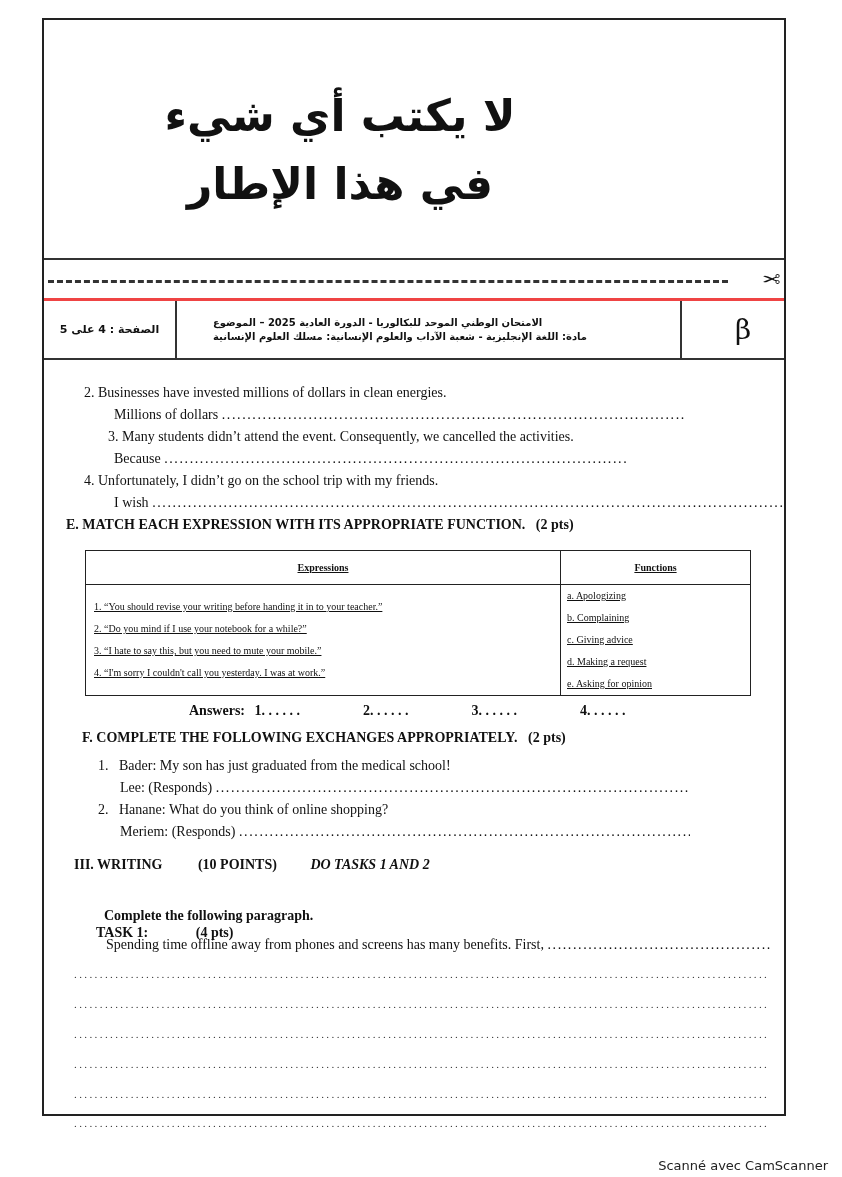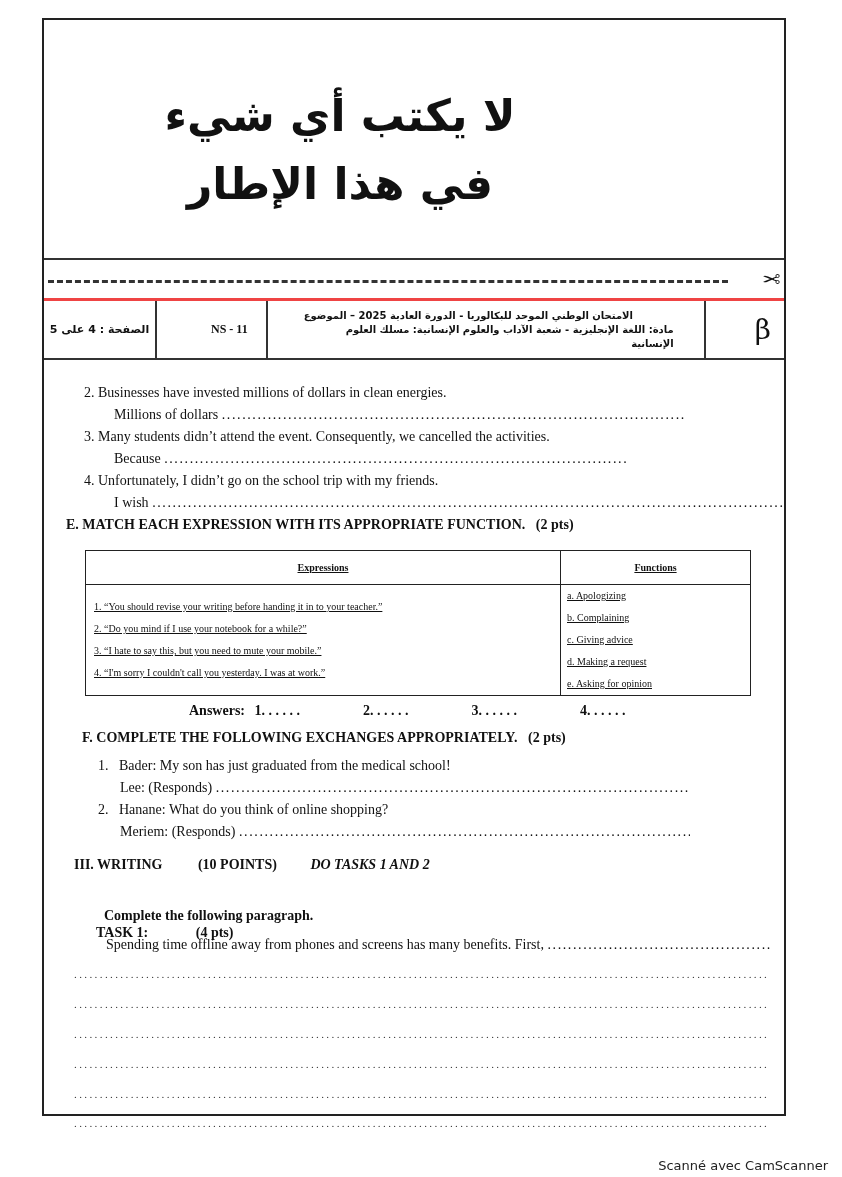--- a/index.html
+++ b/index.html
@@ -56,40 +56,39 @@
     <div class="ar l2">في هذا الإطار</div>
   </div>
 
   <div class="cutline">
     <div class="dash"></div>
     <span class="scissors">✂</span>
   </div>
 
   <div class="header-band">
     <div class="hcell h-page">الصفحة : 4 على 5</div>
-    <div class="hcell h-code">NS - 11</div>
     <div class="hcell h-title">
       <div>الامتحان الوطني الموحد للبكالوريا - الدورة العادية 2025 – الموضوع</div>
       <div>مادة: اللغة الإنجليزية - شعبة الآداب والعلوم الإنسانية: مسلك العلوم الإنسانية</div>
     </div>
     <div class="hcell h-beta">β</div>
   </div>
 
   <div class="content">
 
     <div class="item" style="top:22px;">
       <span>2.</span>
       <span>Businesses have invested millions of dollars in clean energies.</span>
     </div>
     <div class="sub" style="top:44px;">
       <span>Millions of dollars</span>
       <span class="dots">...........................................................................................</span>
     </div>
 
-    <div class="item" style="top:66px;">
+    <div class="item" style="top:66px;margin-left:24px;">
       <span>3.</span>
       <span>Many students didn’t attend the event. Consequently, we cancelled the activities.</span>
     </div>
     <div class="sub" style="top:88px;text-align:right;">
       <span>Because</span>
       <span class="dots">...........................................................................................</span>
     </div>
 
     <div class="item" style="top:110px;">
       <span>4.</span>

